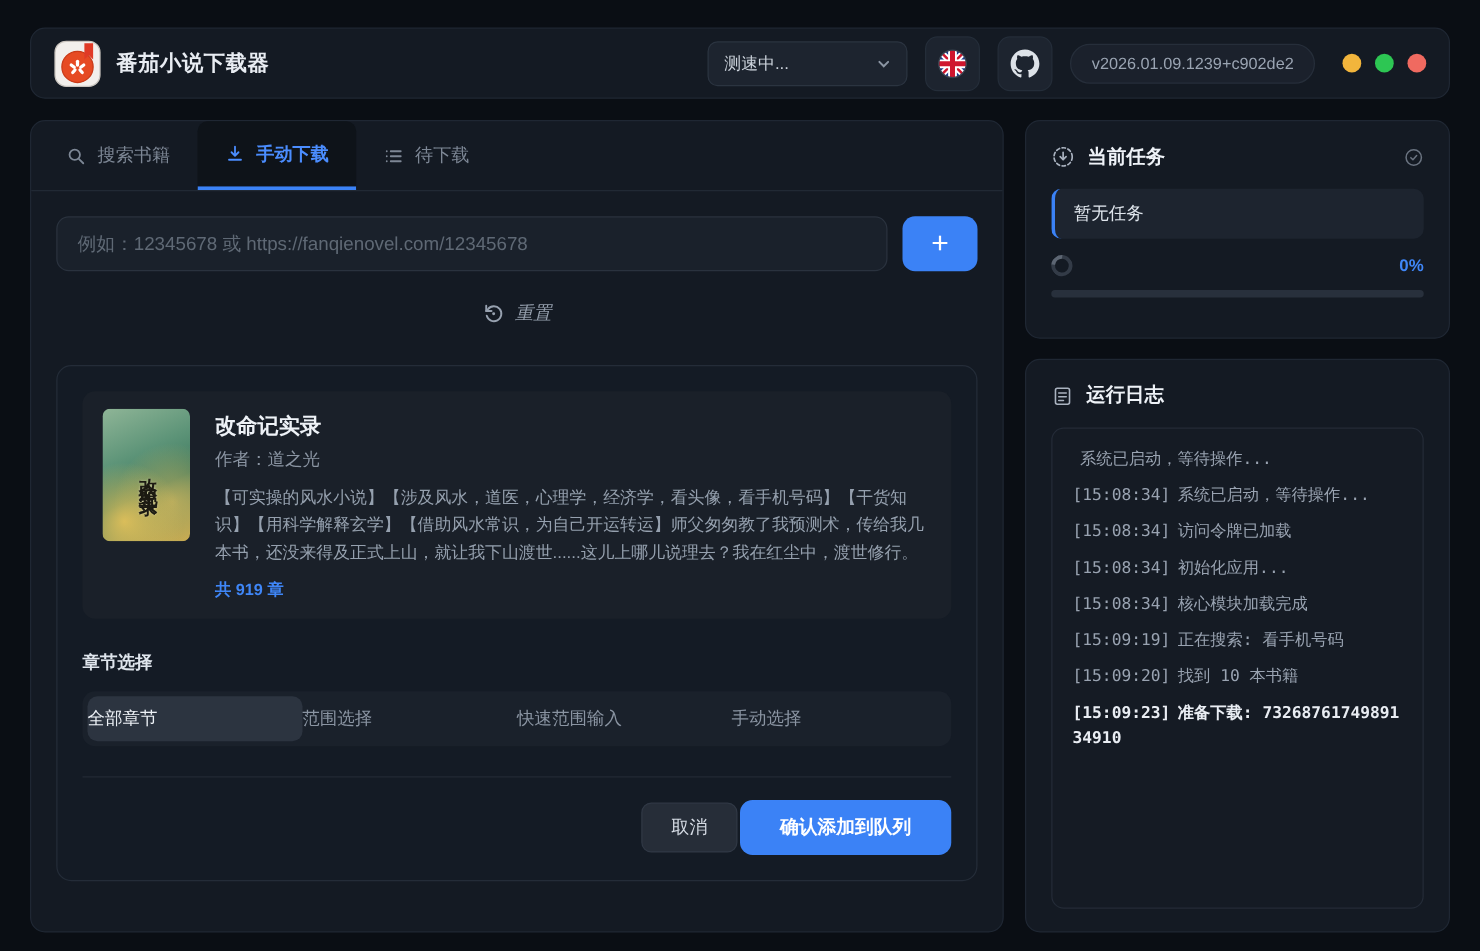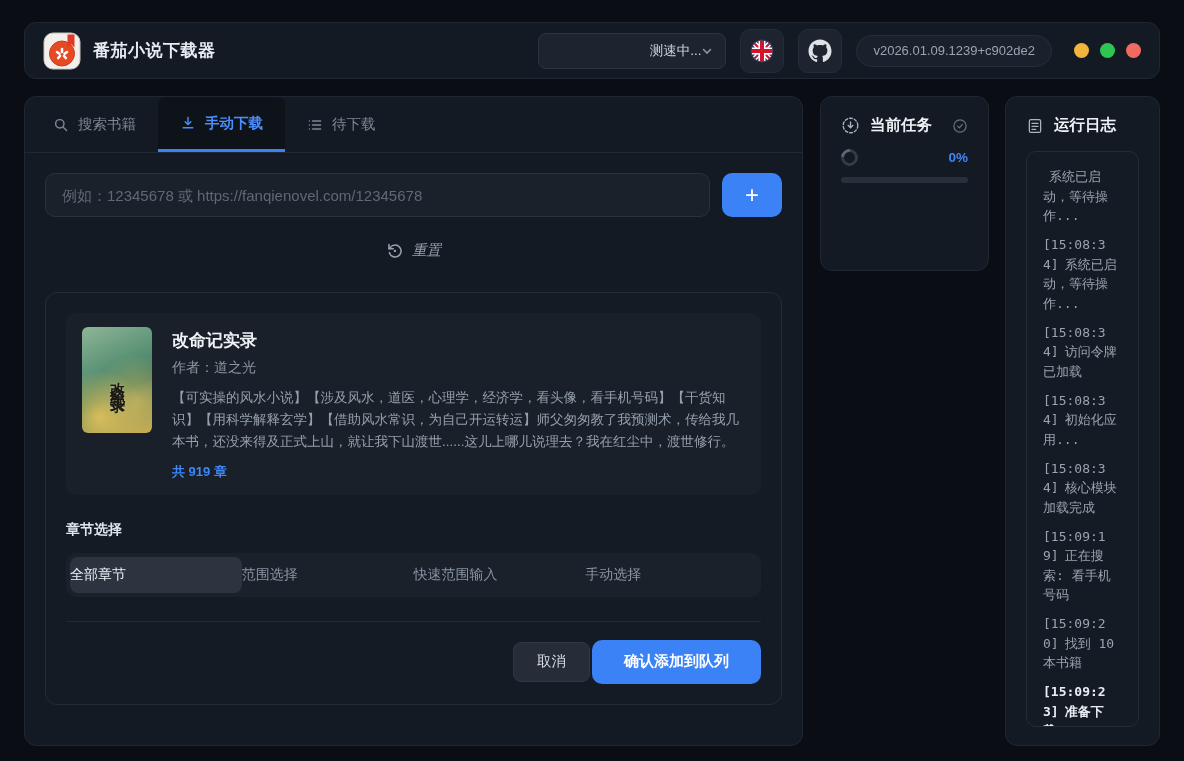--- a/index.html
+++ b/index.html
@@ -11,34 +11,34 @@
     padding:22px 24px;
     overflow:hidden;
   }
   .card { background:#141a23; border:1px solid #1f2733; border-radius:12px; }
 
   
   .app-header { height:57px; display:flex; align-items:center; padding:0 18px; margin-bottom:17px; }
   .app-icon { width:38px; height:38px; flex:0 0 auto; }
   .app-title { font-size:17px; font-weight:bold; margin-left:12px; letter-spacing:.5px; }
   .header-right { margin-left:auto; display:flex; align-items:center; gap:14px; }
-  .speed-select { width:188px; height:36px; background:#1d242f; border:1px solid #2b3440; border-radius:8px;
-    display:flex; align-items:center; justify-content:flex-end; padding:0 12px; cursor:pointer; }
+  .speed-select { width:160px; height:36px; background:#1d242f; border:1px solid #2b3440; border-radius:8px;
+    display:flex; align-items:center; justify-content:space-between; padding:0 12px; cursor:pointer; }
   .speed-select span { font-size:13.5px; color:#cdd4dd; }
   .icon-btn { width:44px; height:44px; background:#1d242f; border:1px solid #242d39; border-radius:10px;
     display:flex; align-items:center; justify-content:center; cursor:pointer; }
   .version-pill { height:32px; background:#1b212c; border:1px solid #262e3a; border-radius:16px;
     display:flex; align-items:center; padding:0 16px; font-size:13px; color:#9aa4b2; }
   .dots { display:flex; gap:11px; margin-left:8px; }
   .dot { width:15px; height:15px; border-radius:50%; cursor:pointer; }
 
   
   .main-row { display:flex; gap:17px; height:650px; }
   .left-panel { width:779px; display:flex; flex-direction:column; }
-  .right-col { width:340px; display:flex; flex-direction:row; gap:16px; }
+  .right-col { width:340px; display:flex; flex-direction:column; gap:16px; }
 
   
   .tabbar { height:56px; border-bottom:1px solid #212934; display:flex; padding:0 6px; }
   .tab { display:flex; align-items:center; gap:9px; padding:0 22px; font-size:14.5px; color:#7d8795; cursor:pointer; }
   .tab svg { stroke:#7d8795; }
   .tab.active { color:#4b8dff; background:#0e1319; border-bottom:3px solid #3b82f6; font-weight:bold;
     border-top-left-radius:8px; border-top-right-radius:8px; }
   .tab.active svg { stroke:#4b8dff; }
 
   .panel-content { padding:20px; flex:1; }
@@ -268,20 +268,23 @@
             <path d="M12 7.5v7"></path>
             <path d="M9 11.8 12 14.8l3-3"></path>
           </svg>
         <span>当前任务</span>
         <span class="spacer"></span>
         <svg width="16" height="16" viewBox="0 0 24 24" fill="none" stroke="#6a7380" stroke-width="1.8" stroke-linecap="round" stroke-linejoin="round">
             <circle cx="12" cy="12" r="9.2"></circle>
             <path d="M8.5 12.2 11 14.7l4.5-5"></path>
           </svg>
       </div>
+      <div class="task-box">
+        <span>暂无任务</span>
+      </div>
       <div class="task-progress-row">
         <div class="spinner"></div>
         <div class="pct">0%</div>
       </div>
       <div class="progress-track"></div>
     </div>
 
     <div class="card log-card">
       <div class="card-header">
         <svg width="18" height="18" viewBox="0 0 24 24" fill="none" stroke="#aab3c0" stroke-width="1.7" stroke-linecap="round" stroke-linejoin="round">

